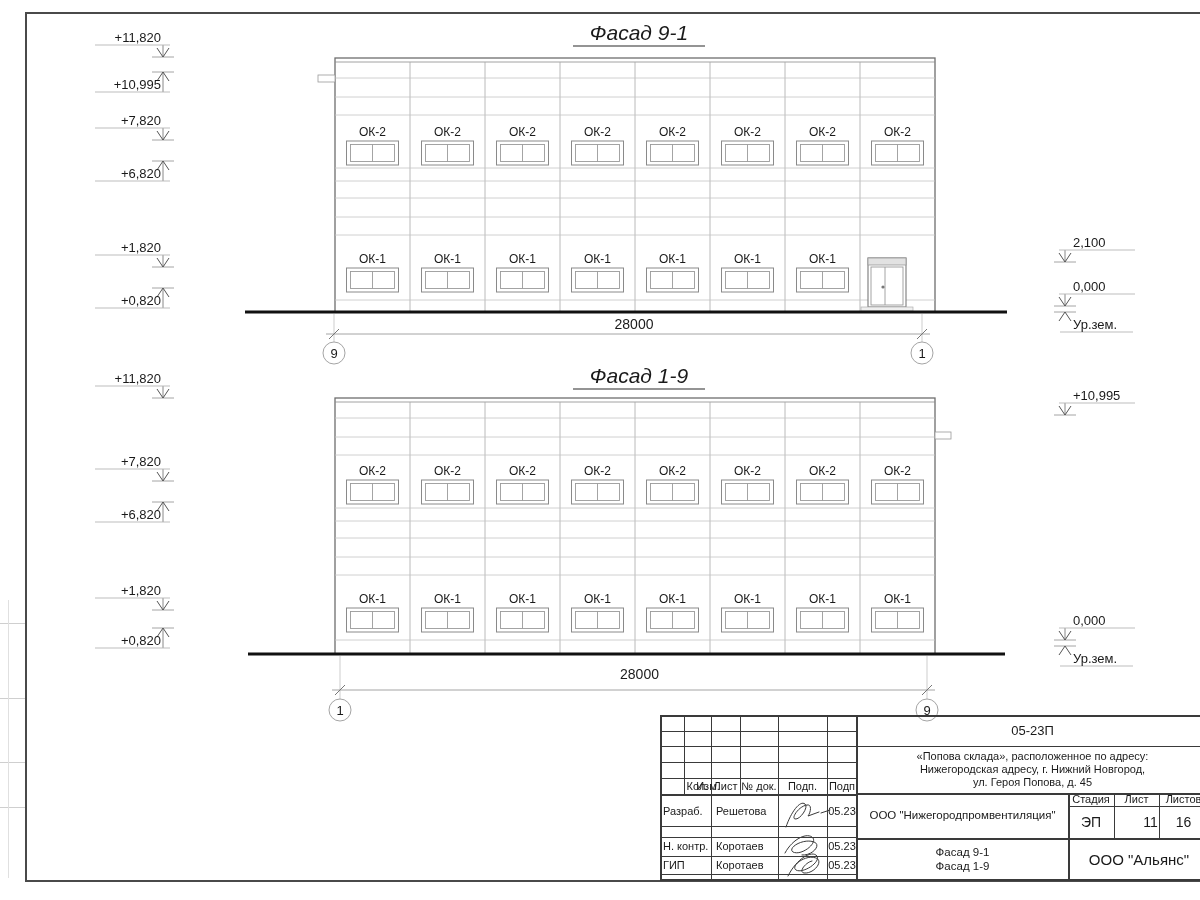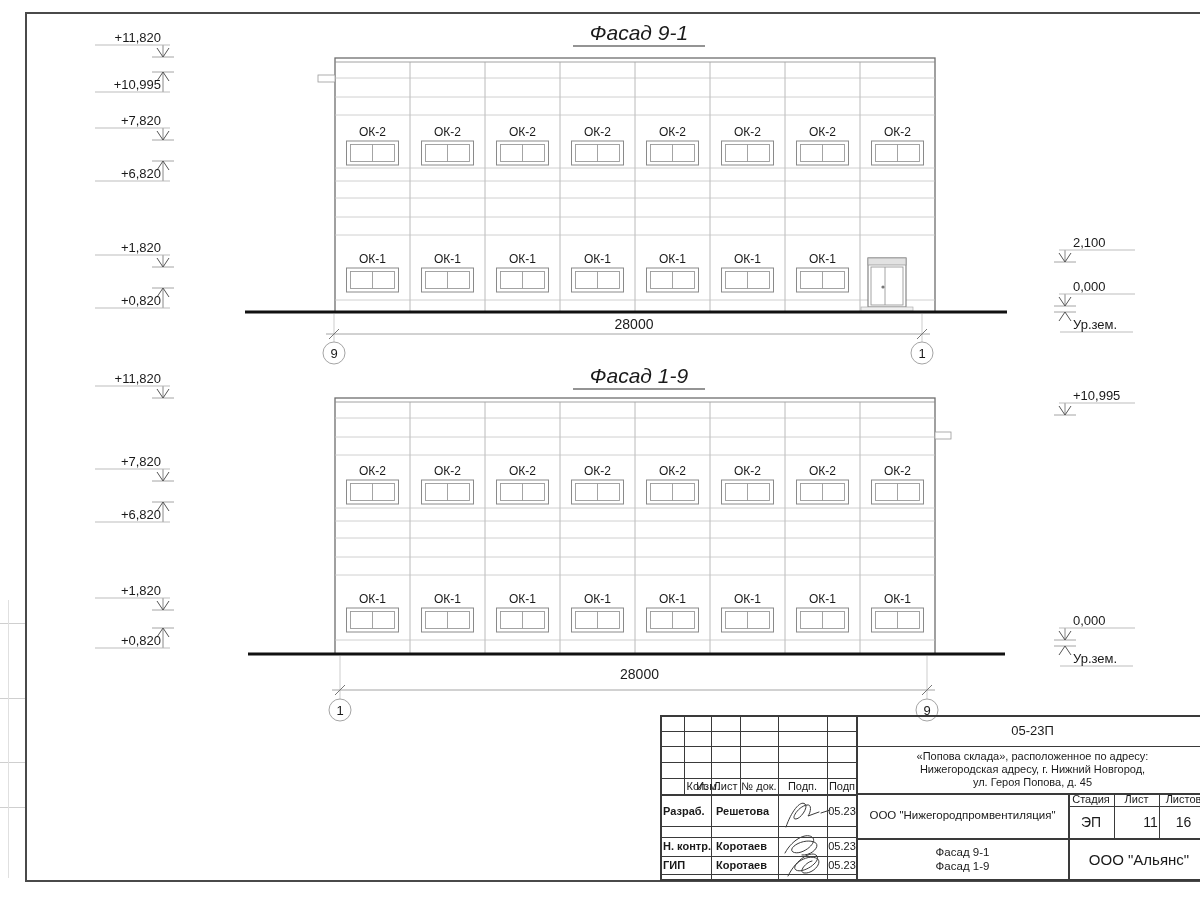--- a/index.html
+++ b/index.html
@@ -8,21 +8,21 @@
   
   .frame{position:absolute;left:25px;top:12px;width:1180px;height:866px;
          border-top:2px solid #4a4a4a;border-left:2px solid #4a4a4a;border-bottom:2px solid #4a4a4a;}
   
   #drawing{position:absolute;left:0;top:0;}
   
   .tb{position:absolute;left:660px;top:715px;width:548px;height:166px;background:transparent;}
   .tb .ln{position:absolute;background:#3a3a3a;}
   .tb .cell{position:absolute;display:flex;align-items:center;justify-content:center;
             text-align:center;font-size:11px;line-height:13px;white-space:nowrap;}
-  .tb .cell.left{justify-content:flex-start;text-align:left;font-weight:bold;}
+  .tb .cell.left{justify-content:flex-start;text-align:left;}
   .tb .stack{flex-direction:column;white-space:normal;}
   
   .lm{position:absolute;background:#cfcfcf;}
 </style>
 </head>
 <body>
 
 <div class="frame"></div>
 
 <div class="lm" style="left:0;top:623px;width:25px;height:1px;"></div>

